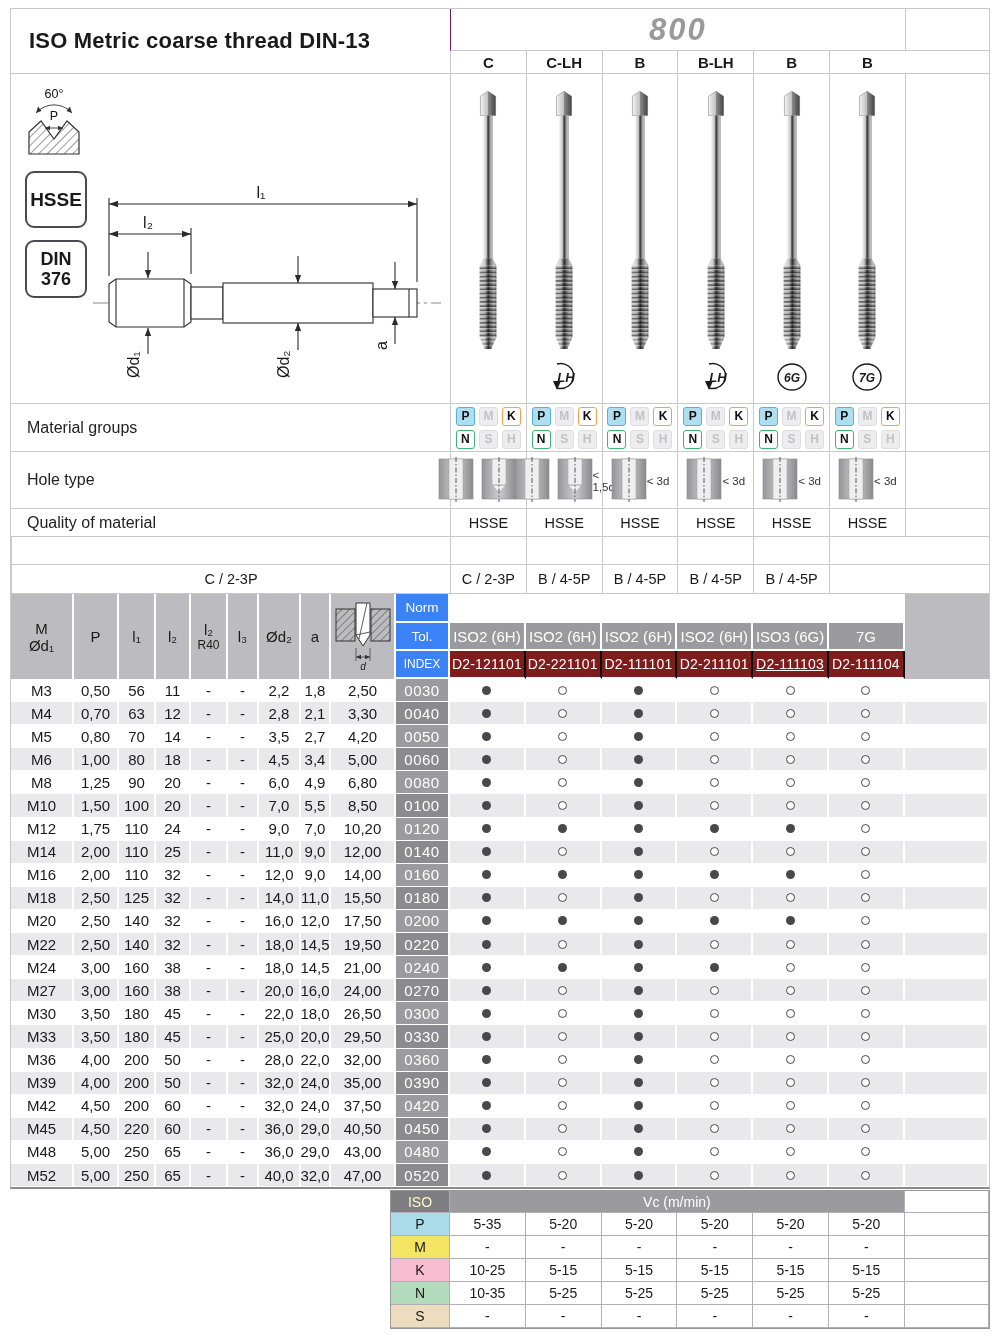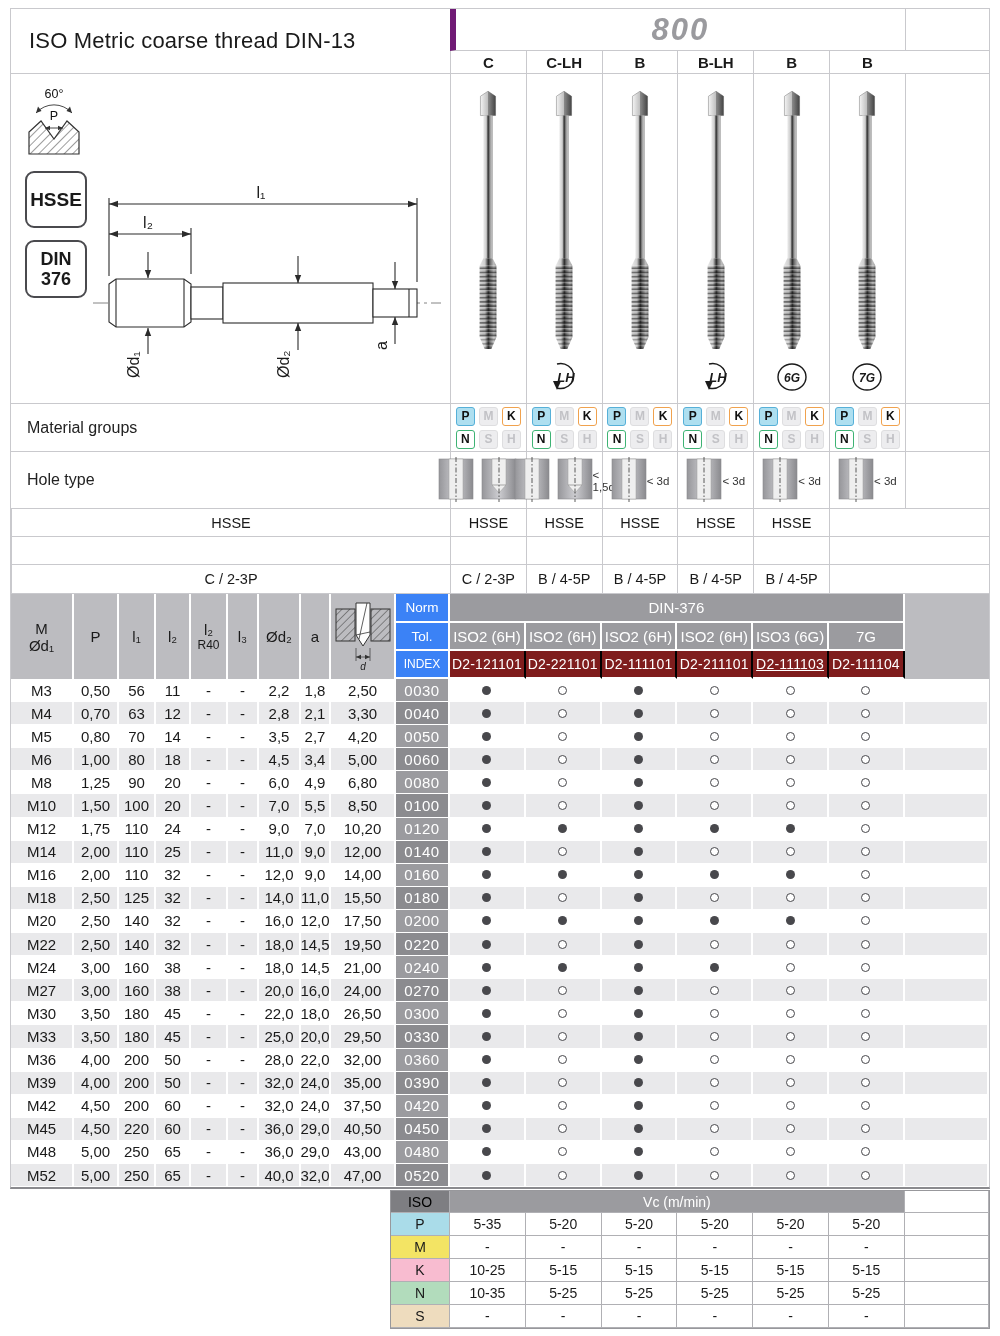--- a/index.html
+++ b/index.html
@@ -15,22 +15,22 @@
   
   .grid-row {
     display:grid;
     grid-template-columns:439px repeat(6,75.8px) 1fr;
   }
   .bt { border-top:1px solid #c9c9cd; }
 
   
   .top-band { display:grid; grid-template-columns:439px repeat(6,75.8px) 1fr; grid-template-rows:42px 22px; }
   .title-cell { grid-column:1; grid-row:1/3; display:flex; align-items:center; padding-left:18px; }
-  .page-title { font-size:22px; font-weight:normal; letter-spacing:.2px; }
-  .banner-cell { grid-column:2/8; grid-row:1; border-left:6px solid #701a75; border-bottom:1px solid #c9c9cd;
+  .page-title { font-size:22px; font-weight:bold; letter-spacing:.2px; }
+  .banner-cell { grid-column:2/8; grid-row:1; border-left:1px solid #701a75; border-bottom:1px solid #c9c9cd;
                  display:flex; align-items:center; justify-content:center; }
   .brand { font-size:31px; font-weight:bold; font-style:italic; color:#9a9a9e; letter-spacing:2px; }
   .banner-empty { grid-column:8; grid-row:1; border-left:1px solid #c9c9cd; border-bottom:1px solid #c9c9cd; }
   .type-cell { grid-row:2; border-left:1px solid #c9c9cd; display:flex; align-items:center; justify-content:center;
                font-size:15px; font-weight:bold; }
 
   
   .tap-row { height:330px; }
   .tap-left { position:relative; }
   .tap-cell { border-left:1px solid #c9c9cd; display:flex; flex-direction:column; align-items:center; padding-top:13px; }
@@ -103,21 +103,21 @@
   
   .vc-table {
     position:absolute; left:390px; top:1190px; width:600px;
     display:grid;
     grid-template-columns:59px repeat(6,75.8px) 1fr;
     grid-template-rows:22px repeat(5,23px);
     border:1px solid #98989c;
   }
   .vc-table > div { border-right:1px solid #b0b0b4; border-bottom:1px solid #b0b0b4;
                     display:flex; align-items:center; justify-content:center; font-size:14px; }
-  .vc-iso { background:#7e7e82; color:#000000; font-size:14px; }
+  .vc-iso { background:#7e7e82; color:#fef9c3; font-size:14px; }
   .vc-band { background:#9b9b9f; color:#fff; grid-column:2/8; }
   .vc-lab { font-size:15px; }
 </style>
 </head>
 <body>
 
 <div class="sheet">
 
   <div class="top-band">
     <div class="title-cell">
@@ -653,20 +653,21 @@
   <rect x="11" y="2" width="14" height="40" fill="#efefef" stroke="#9a9a9a" stroke-width="0.5"></rect>
   <line x1="18" y1="0" x2="18" y2="45" stroke="#333" stroke-width="0.8" stroke-dasharray="5 2 1.5 2"></line>
   </svg>
           </div>
           <div class="hole-label">&lt; 3d</div>
         </div>
       </div>
       <div class="spec-empty"></div>
     </div>
   <div class="grid-row spec-row row-quality bt" id="row-quality">
+    <div class="label-cell">Quality of material</div>
   <div class="spec-cell">
         <span class="val-text">HSSE</span>
       </div>
       <div class="spec-cell">
         <span class="val-text">HSSE</span>
       </div>
       <div class="spec-cell">
         <span class="val-text">HSSE</span>
       </div>
       <div class="spec-cell">
@@ -753,21 +754,20 @@
   <line x1="22" y1="47" x2="22" y2="60" stroke="#333" stroke-width="0.7"></line>
   <line x1="36" y1="47" x2="36" y2="60" stroke="#333" stroke-width="0.7"></line>
   <line x1="22" y1="56" x2="36" y2="56" stroke="#333" stroke-width="0.7"></line>
   <polygon points="22,56 27,53.8 27,58.2" fill="#333"></polygon>
   <polygon points="36,56 31,53.8 31,58.2" fill="#333"></polygon>
   <text x="29" y="69" text-anchor="middle" font-size="10" font-style="italic" fill="#222" font-family="Liberation Sans, sans-serif">d</text>
   </svg>
       </div>
     <div class="dkcell">Norm</div>
 
-  <div class="bandcell" style="grid-area: 1 / 11 / auto / 17;">DIN-376</div>
       <div class="dkcell" style="grid-area: 2 / 10;">Tol.</div>
       <div class="dkcell" style="grid-area: 3 / 10; font-size: 12px;">INDEX</div>
       <div class="bandcell" style="grid-area: 2 / 11;">ISO2 (6H)</div>
       <div class="d2cell" style="grid-area: 3 / 11;">D2-121101</div>
       <div class="bandcell" style="grid-area: 2 / 12;">ISO2 (6H)</div>
       <div class="d2cell" style="grid-area: 3 / 12;">D2-221101</div>
       <div class="bandcell" style="grid-area: 2 / 13;">ISO2 (6H)</div>
       <div class="d2cell" style="grid-area: 3 / 13;">D2-111101</div>
       <div class="bandcell" style="grid-area: 2 / 14;">ISO2 (6H)</div>
       <div class="d2cell" style="grid-area: 3 / 14;">D2-211101</div>

